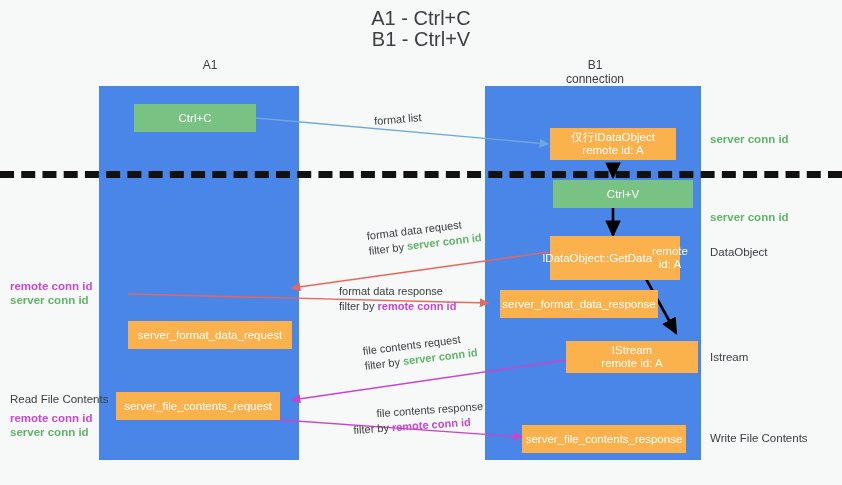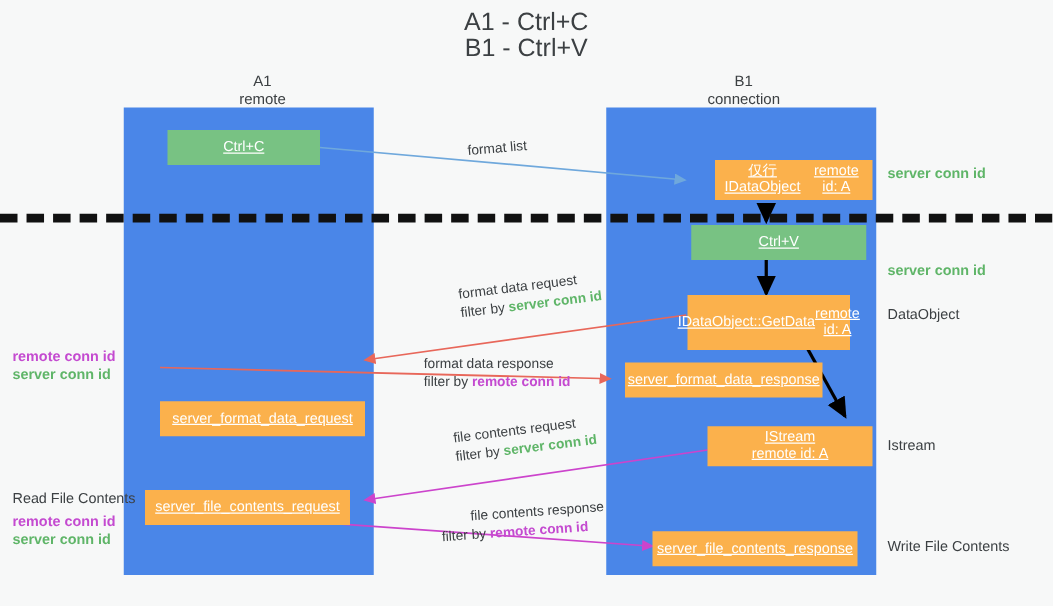--- a/index.html
+++ b/index.html
@@ -9,21 +9,21 @@
     font-family:"Liberation Sans","DejaVu Sans",sans-serif;
     color:#3c4043;
   }
   #stage{position:absolute;inset:0;}
 
   .lane{position:absolute;background:#4a86e8;}
   .lane-title{position:absolute;text-align:center;font-size:12px;line-height:14px;color:#3c4043;}
 
   .box{position:absolute;display:flex;align-items:center;justify-content:center;
        text-align:center;color:#ffffff;font-size:11.5px;line-height:13px;
-       box-sizing:border-box;padding:14px 4px;text-decoration:underline;}
+       box-sizing:border-box;padding:14px 4px;}
   .box.green{background:#78c283;}
   .box.orange{background:#fbb14c;}
 
   .side{position:absolute;font-size:11.5px;line-height:14px;}
   .c-green{color:#5fb568;font-weight:bold;}
   .c-magenta{color:#c44ad0;font-weight:bold;}
   .c-plain{color:#3c4043;}
 
   .ann{position:absolute;font-size:11px;line-height:15px;white-space:nowrap;}
   .ann .t1{display:block;color:#3c4043;}
@@ -37,21 +37,20 @@
 
 <div id="stage">
 
   <div style="position:absolute;left:0;top:8px;width:842px;text-align:center;font-size:20px;line-height:21px;color:#3c4043;">
     <div>A1 - Ctrl+C</div>
     <div>B1 - Ctrl+V</div>
   </div>
 
   <div class="lane-title" style="left:120px;top:58px;width:180px;">
     <div>A1</div>
-    <div>remote</div>
   </div>
   <div class="lane-title" style="left:505px;top:58px;width:180px;">
     <div>B1</div>
     <div>connection</div>
   </div>
 
   <div class="lane" style="left:99px;top:86px;width:200px;height:374px;"></div>
   <div class="lane" style="left:485px;top:86px;width:216px;height:374px;"></div>
 
   <svg class="layer">
@@ -81,21 +80,21 @@
   </svg>
 
   <div class="dashes"></div>
 
   <div class="box green" style="left:134px;top:104px;width:122px;height:28px;">Ctrl+C</div>
 
   <div class="box orange" style="left:128px;top:277px;width:164px;height:27px;margin-top:44px;">server_format_data_request</div>
 
   <div class="box orange" style="left:116px;top:392px;width:164px;height:27px;">server_file_contents_request</div>
 
-  <div class="box orange" style="left:572px;top:128px;width:126px;height:32px;flex-direction:row;">
+  <div class="box orange" style="left:550px;top:128px;width:126px;height:32px;flex-direction:column;">
     <span>仅行IDataObject</span>
     <span>remote id: A</span>
   </div>
 
   <div class="box green" style="left:553px;top:180px;width:140px;height:26px;">Ctrl+V</div>
 
   <div class="box orange" style="left:550px;top:236px;width:130px;height:44px;">
     <span>IDataObject::GetData</span>
     <span>remote id: A</span>
   </div>

